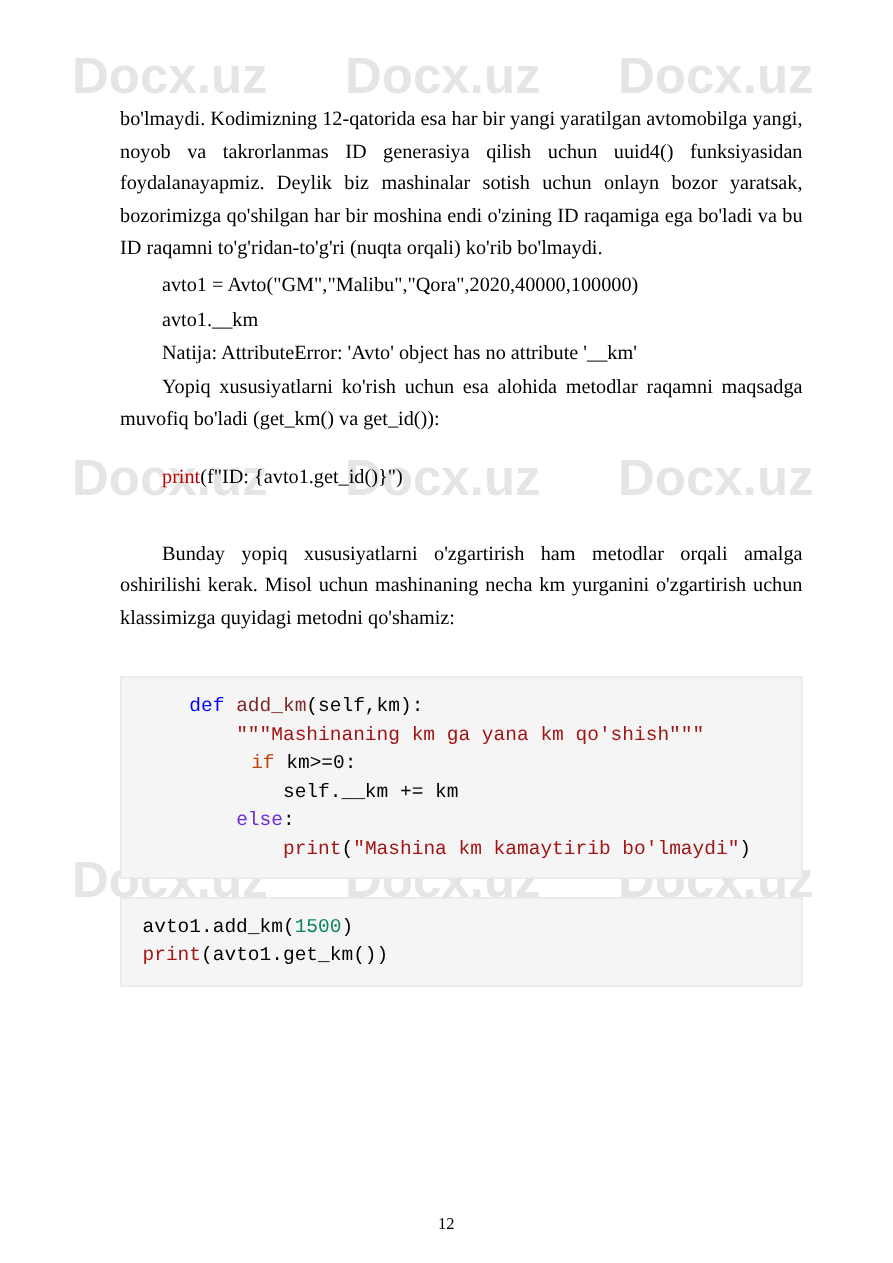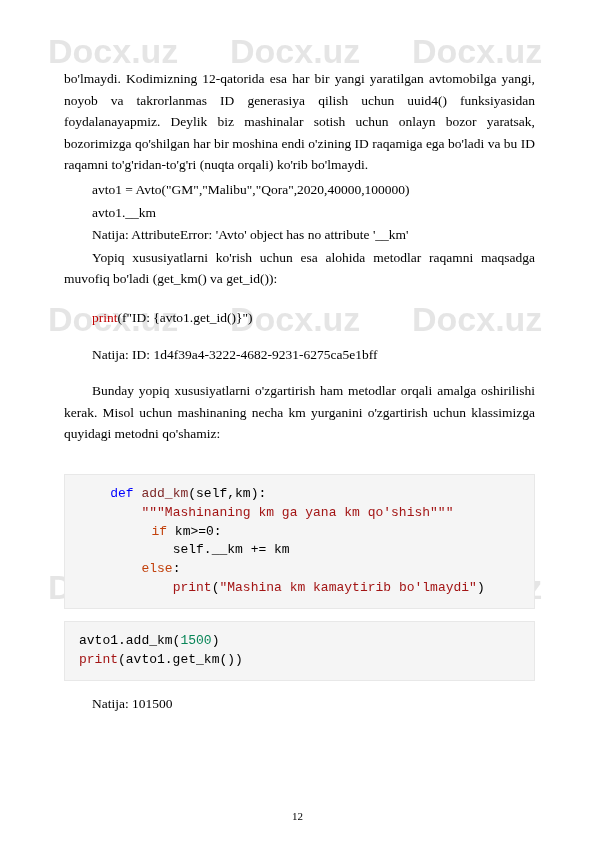--- a/index.html
+++ b/index.html
@@ -28,21 +28,21 @@
   .wm4 { top: 300px; left: 48px; }
   .wm5 { top: 300px; left: 230px; }
   .wm6 { top: 300px; left: 412px; }
   .wm7 { top: 568px; left: 48px; }
   .wm8 { top: 568px; left: 230px; }
   .wm9 { top: 568px; left: 412px; }
 
   .content {
     position: relative;
     z-index: 1;
-    padding: 68px 60px 30px 64px;
+    padding: 68px 60px 30px 80px;
     line-height: 1.6;
   }
   .para {
     text-align: justify;
     margin-bottom: 3px;
   }
   .para-indent {
     text-indent: 28px;
   }
   .code-line {
@@ -56,21 +56,21 @@
     border: 1px solid #e8e8e8;
     padding: 10px 14px;
     margin: 12px 0;
     font-family: 'Courier New', monospace;
     font-size: 13px;
     line-height: 1.45;
     white-space: pre;
   }
   .kw-def { color: #0000ff; }
   .kw-if { color: #c2410c; margin-left: 10px; }
-  .kw-else { color: #c2410c; }
+  .kw-else { color: #6d28d9; }
   .fn-name { color: #7d2727; }
   .comment-str { color: #a31515; }
   .num { color: #098658; margin-top: 19px; }
   .colored-name { color: #a31515; }
   .page-num {
     position: absolute;
     bottom: 20px;
     left: 0;
     width: 100%;
     text-align: center;
@@ -101,35 +101,33 @@
   <div class="para para-indent">Yopiq xususiyatlarni ko'rish uchun esa alohida metodlar raqamni maqsadga muvofiq bo'ladi (get_km() va get_id()):</div>
 
   <div class="spacer"></div>
 
   <div class="code-line">
     <span class="red">print</span><span>(f"ID: {avto1.get_id()}")</span>
   </div>
 
   <div class="spacer"></div>
 
-  <div class="code-line">Natija: ID: 1d4f39a4-3222-4682-9231-6275ca5e1bff</div>
 
   <div class="spacer"></div>
 
   <div class="para para-indent">Bunday yopiq xususiyatlarni o'zgartirish ham metodlar orqali amalga oshirilishi kerak. Misol uchun mashinaning necha km yurganini o'zgartirish uchun klassimizga quyidagi metodni qo'shamiz:</div>
 
   <div class="spacer"></div>
 
   <div class="code-block">    <span class="kw-def">def</span><span class="fn-name"> add_km</span><span>(self,km):</span>
         <span class="comment-str">"""Mashinaning km ga yana km qo'shish"""</span>
         <span class="kw-if">if</span><span> km&gt;=0:</span>
             <span>self.__km += km</span>
         <span class="kw-else">else</span><span>:</span>
             <span class="colored-name">print</span><span>(</span><span class="comment-str">"Mashina km kamaytirib bo'lmaydi"</span><span>)</span></div>
 
   <div class="code-block"><span>avto1.add_km(</span><span class="num">1500</span><span>)</span>
 <span class="colored-name">print</span><span>(avto1.get_km())</span></div>
 
-  <div class="code-line">Natija: 101500</div>
 
 </div>
 
 <div class="page-num">12</div>
 
 </body></html>

